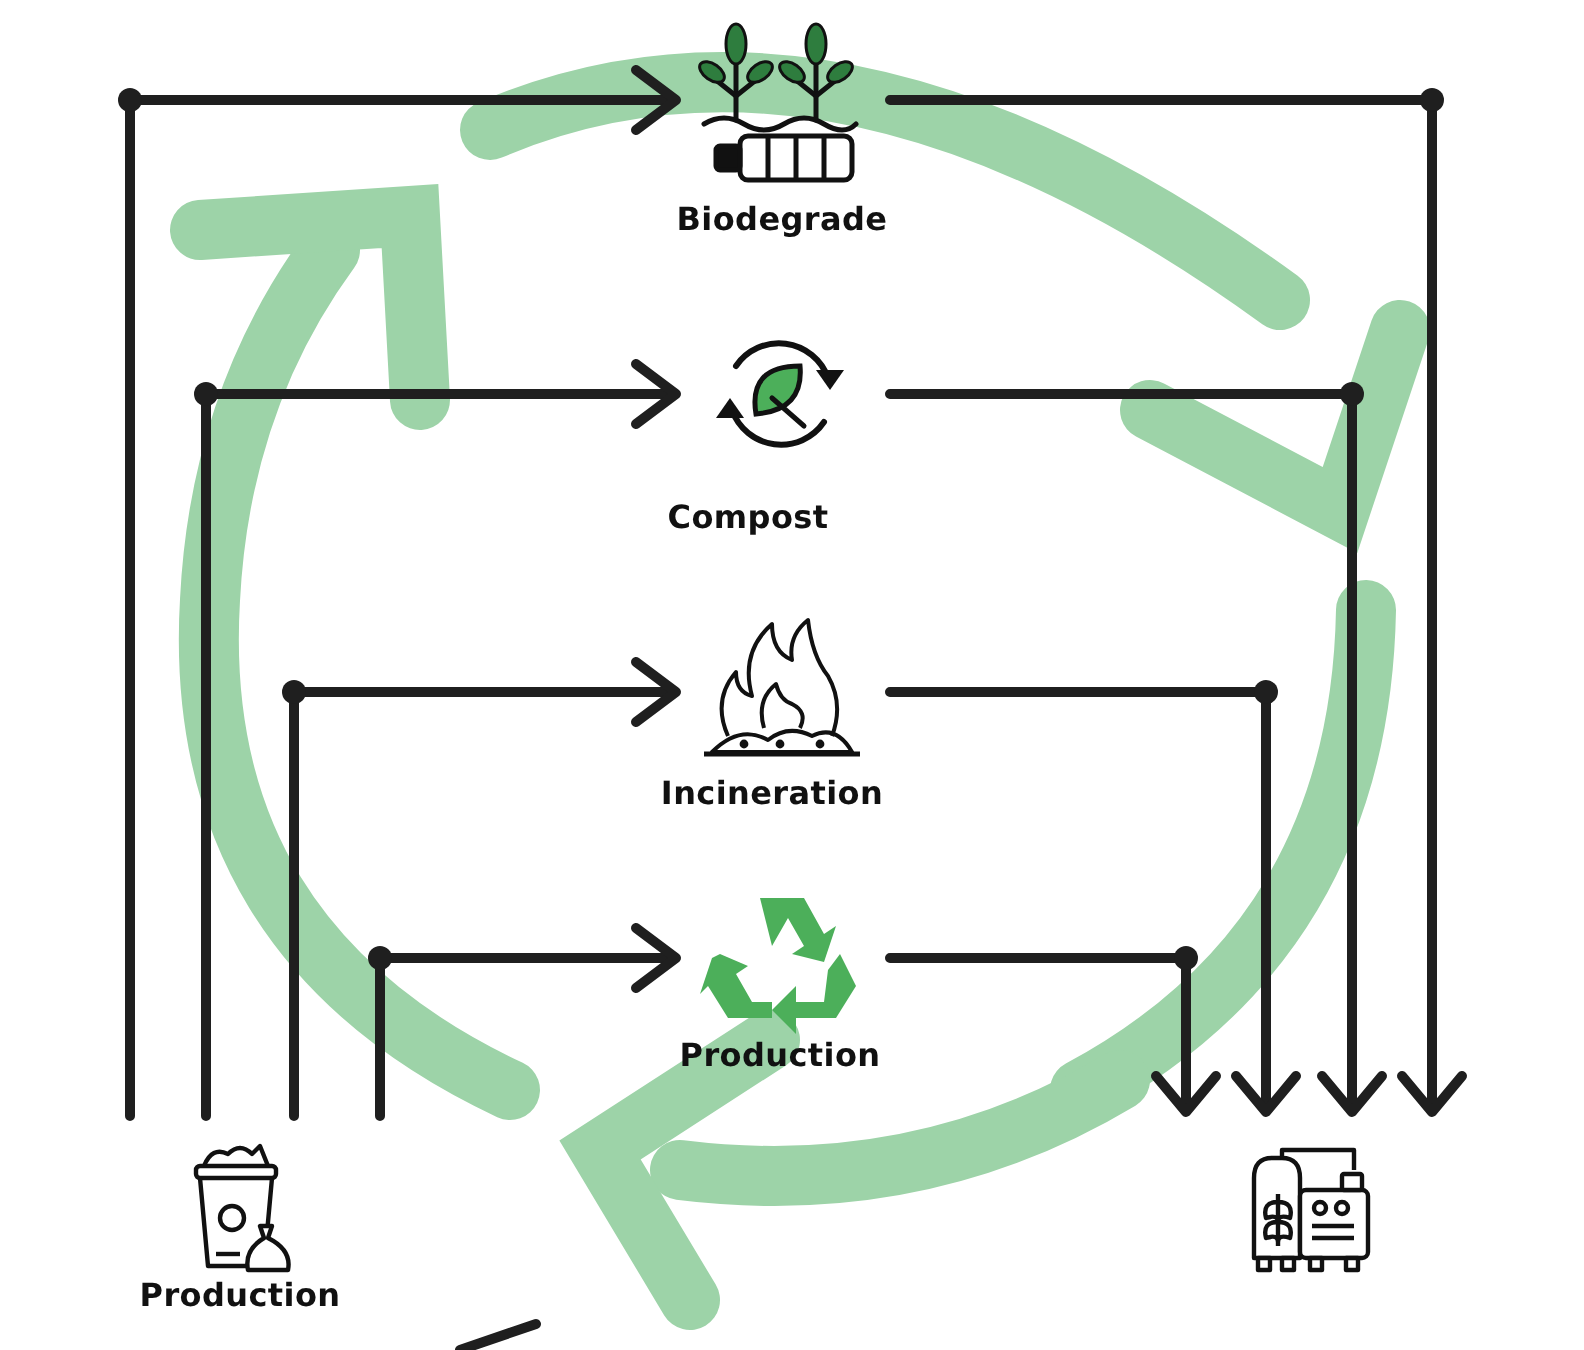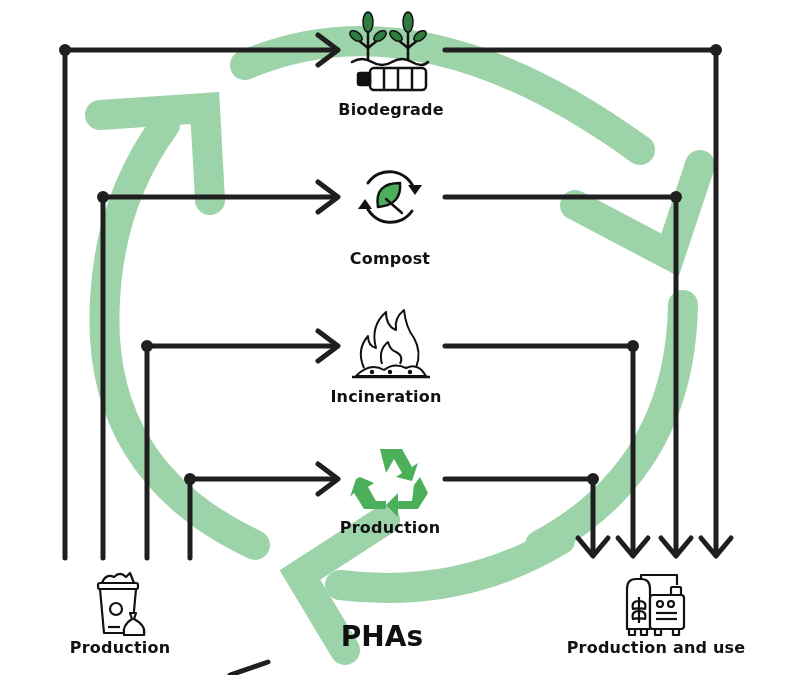--- a/index.html
+++ b/index.html
@@ -137,19 +137,17 @@
         <line x1="1" y1="14" x2="22" y2="14"></line>
       <path d="M -16 -8 L -16 18 M -16 -4 Q -24 -4 -22 4 Q -16 2 -16 6 M -16 -4 Q -8 -4 -10 4 Q -16 2 -16 6 M -16 6 Q -24 6 -22 14 Q -16 12 -16 16 M -16 6 Q -8 6 -10 14 Q -16 12 -16 16" fill="none"></path>
       <rect x="-26" y="24" width="6" height="6"></rect>
         <rect x="-14" y="24" width="6" height="6"></rect>
         <rect x="0" y="24" width="6" height="6"></rect>
         <rect x="18" y="24" width="6" height="6"></rect>
     </g>
   </svg>
 
   <div class="label" style="left:391px; top:100px;">Biodegrade</div>
-  <div class="label" style="left:390px; top:249px;">Compost</div>
+  <div class="label" style="left:374px; top:249px;">Compost</div>
   <div class="label" style="left:386px; top:387px;">Incineration</div>
   <div class="label" style="left:390px; top:518px;">Production</div>
   <div class="label" style="left:120px; top:638px;">Production</div>
-  <div class="label" style="left:656px; top:638px;">Production and use</div>
-  <div class="title" style="left:382px; top:620px;">PHAs</div>
 </div>
 
 </body></html>

